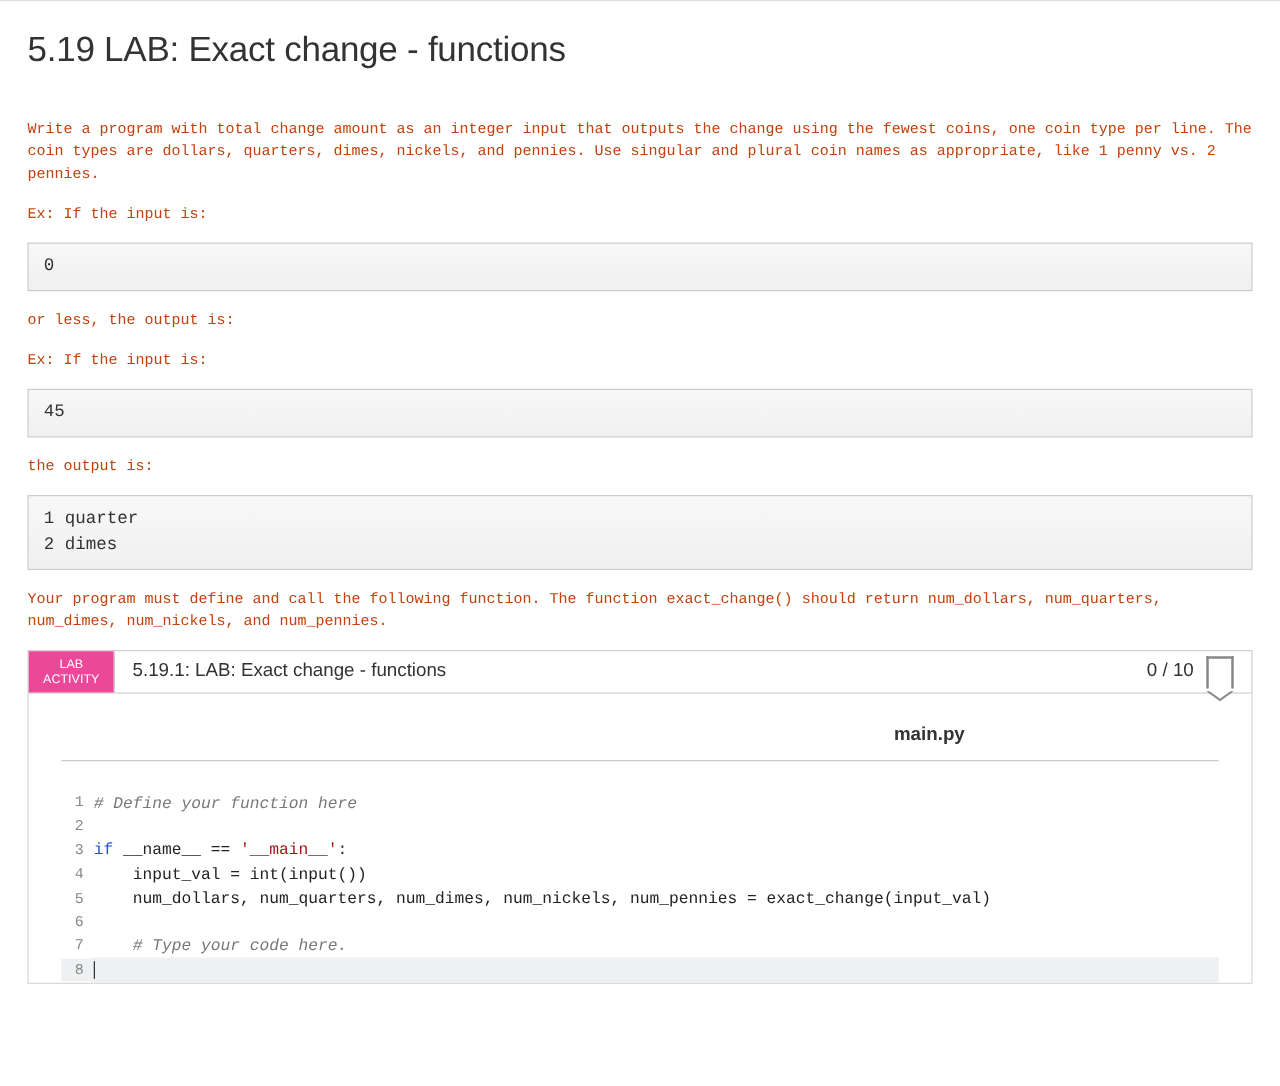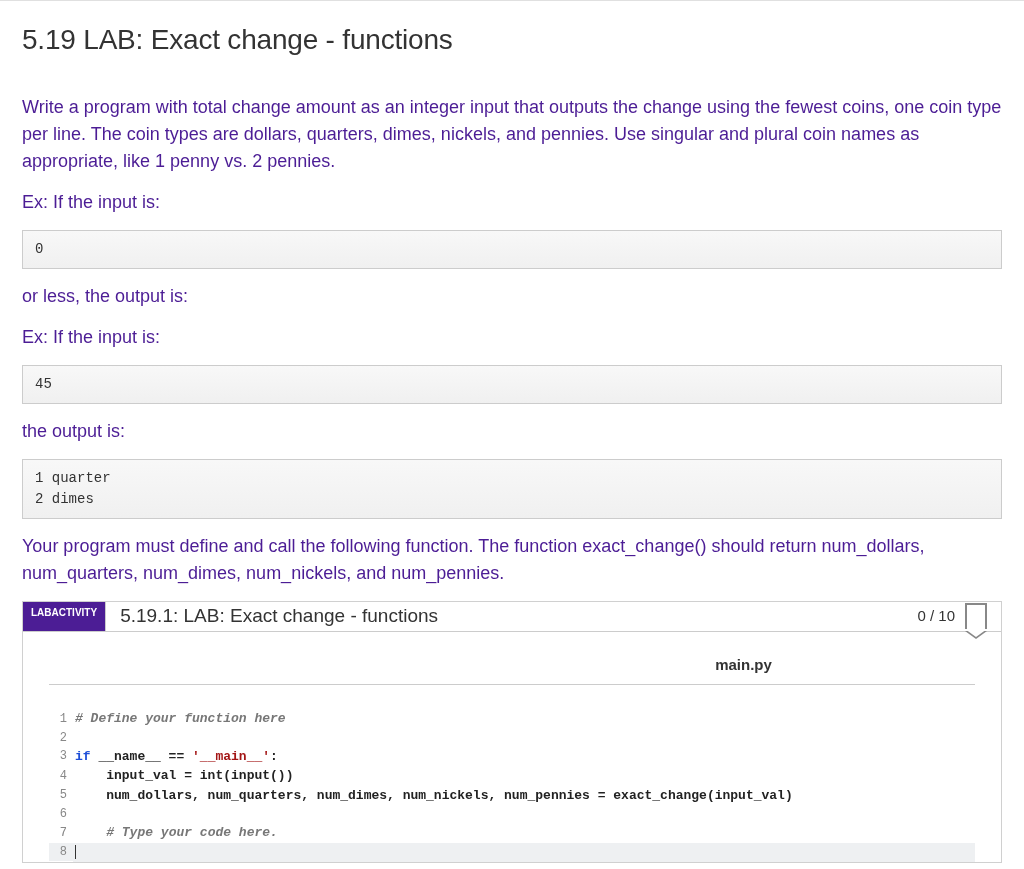--- a/index.html
+++ b/index.html
@@ -17,22 +17,23 @@
   }
   h1 {
     font-size: 28px;
     font-weight: 500;
     color: #333;
     margin-bottom: 33px;
     letter-spacing: -0.2px;
   }
   .para {
     margin: 14px 0;
-    font-size: 18px;
-    color: #4c1d95;
+    font-size: 12px;
+    color: #c2410c;
+    font-family: Liberation Mono, monospace;
   }
   .example-box {
     border: 1px solid #ccc;
     background: linear-gradient(#f8f8f8, #f0f0f0);
     padding: 8px 12px;
     font-family: "Courier New", monospace;
     font-size: 14px;
     margin: 14px 0;
     white-space: pre-wrap;
     color: #333;
@@ -54,38 +55,38 @@
   .lab-wrapper {
     border: 1px solid #d0d0d0;
     margin-top: 2px;
   }
   .lab-header {
     display: flex;
     align-items: stretch;
     border-bottom: 1px solid #ccc;
   }
   .lab-tab {
-    background: #4c1d95;
+    background: #ec4899;
     color: #fff;
-    font-weight: bold;
+    font-weight: normal;
     font-size: 10px;
     text-align: center;
     padding: 5px 8px;
     line-height: 1.15;
     display: flex;
-    flex-direction: row;
+    flex-direction: column;
     justify-content: center;
     min-width: 68px;
   }
   .lab-title-area {
     flex: 1;
     display: flex;
     align-items: center;
     padding: 0 14px;
-    font-size: 19px;
+    font-size: 15px;
     color: #333;
     border-left: 1px solid #ccc;
   }
   .lab-score {
     display: flex;
     align-items: center;
     padding: 0 14px;
     font-size: 15px;
     color: #333;
     gap: 10px;
@@ -162,21 +163,21 @@
     user-select: none;
     font-size: 12px;
   }
   .editor-line.current .gutter { background: #eef0f2; }
   .editor-line.current .code { background: #eef0f2; }
   .code {
     flex: 1;
     white-space: pre;
     padding-left: 2px;
     color: #222;
-    font-weight: bold;
+    font-weight: normal;
   }
   .code .kw { color: #1d4ed8; }
   .code .cm { color: #777; font-style: italic; }
   .code .str { color: #a31515; }
   .cursor-bar {
     display: inline-block;
     width: 1px; height: 14px;
     background: #333;
     vertical-align: middle;
   }

